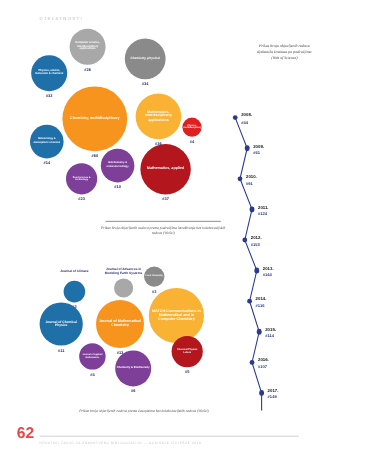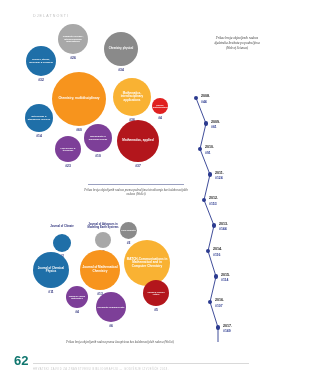--- a/index.html
+++ b/index.html
@@ -73,21 +73,21 @@
     font-family:"Liberation Sans", sans-serif;white-space:nowrap;
   }
   .tl-count{
     position:absolute;font-size:3.4px;font-weight:bold;color:#2b3a8f;
     font-family:"Liberation Sans", sans-serif;white-space:nowrap;
   }
 
   
   .folio{
     position:absolute;left:14px;bottom:12px;
-    font-size:13px;font-weight:bold;color:#0f766e;
+    font-size:13px;font-weight:bold;color:#ef4444;
     font-family:"Liberation Sans", sans-serif;
   }
   .footrule{
     position:absolute;left:33px;bottom:16px;width:216px;height:0;
     border-top:0.4px solid #d9d9d9;
   }
   .foottext{
     position:absolute;left:33px;bottom:9px;
     font-size:2.6px;letter-spacing:0.5px;color:#c9c9c9;
     text-transform:uppercase;

